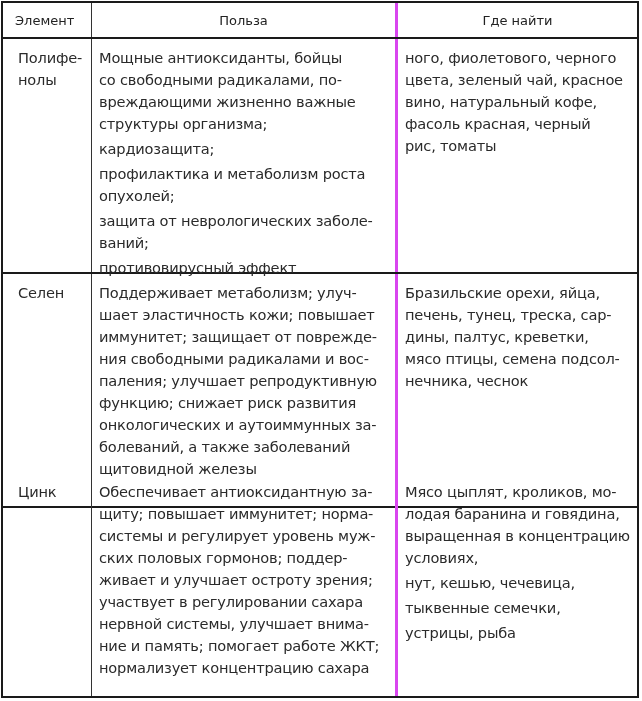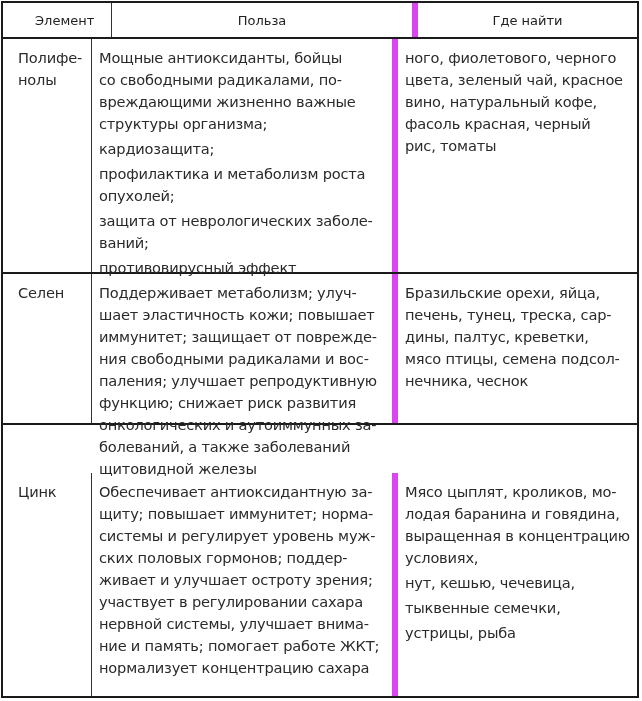--- a/index.html
+++ b/index.html
@@ -9,27 +9,27 @@
     width: 638px; height: 697px;
     border: 2px solid #1a1a1a;
     box-sizing: border-box;
     font-family: "DejaVu Sans", sans-serif;
     color: #2a2a2a;
   }
   .row { position: absolute; left: 0; right: 0; display: flex; box-sizing: border-box; }
   .row.bordered { border-bottom: 2px solid #1a1a1a; }
   .cell { box-sizing: border-box; height: 100%; }
   .c1 { width: 89px; border-right: 1px solid #333; }
-  .c2 { width: 306px; border-right: 6px solid #d946ef; }
+  .c2 { width: 306px; border-right: 3px solid #d946ef; }
   .c3 { flex: 1; }
   .hdr .cell {
     display: flex; align-items: center; justify-content: center;
     font-size: 13px; color: #222;
   }
-  .hdr .c1 { justify-content: flex-start; padding-left: 12px; margin-left: 20px; }
+  .hdr .c1 { justify-content: flex-start; padding-left: 12px; }
   .body .cell {
     padding: 8px 7px 0 7px;
     font-size: 14.6px;
     line-height: 22px;
     letter-spacing: -0.2px;
   }
   .body .c1 { padding-left: 15px; }
   .line { display: block; white-space: nowrap; }
   .gap { height: 3px; }
 </style>
@@ -66,21 +66,21 @@
       </div>
     <div class="cell c3">
         <span class="line">ного, фиолетового, черного</span>
         <span class="line">цвета, зеленый чай, красное</span>
         <span class="line">вино, натуральный кофе,</span>
         <span class="line">фасоль красная, черный</span>
         <span class="line">рис, томаты</span>
       </div>
   </div>
 
-  <div class="row body bordered" style="top:271px; height:151px;">
+  <div class="row body bordered" style="top:271px; height:234px;">
     <div class="cell c1">
         <span class="line">Селен</span>
       </div>
     <div class="cell c2">
         <span class="line">Поддерживает метаболизм; улуч-</span>
         <span class="line">шает эластичность кожи; повышает</span>
         <span class="line">иммунитет; защищает от поврежде-</span>
         <span class="line">ния свободными радикалами и вос-</span>
         <span class="line">паления; улучшает репродуктивную</span>
         <span class="line">функцию; снижает риск развития</span>

